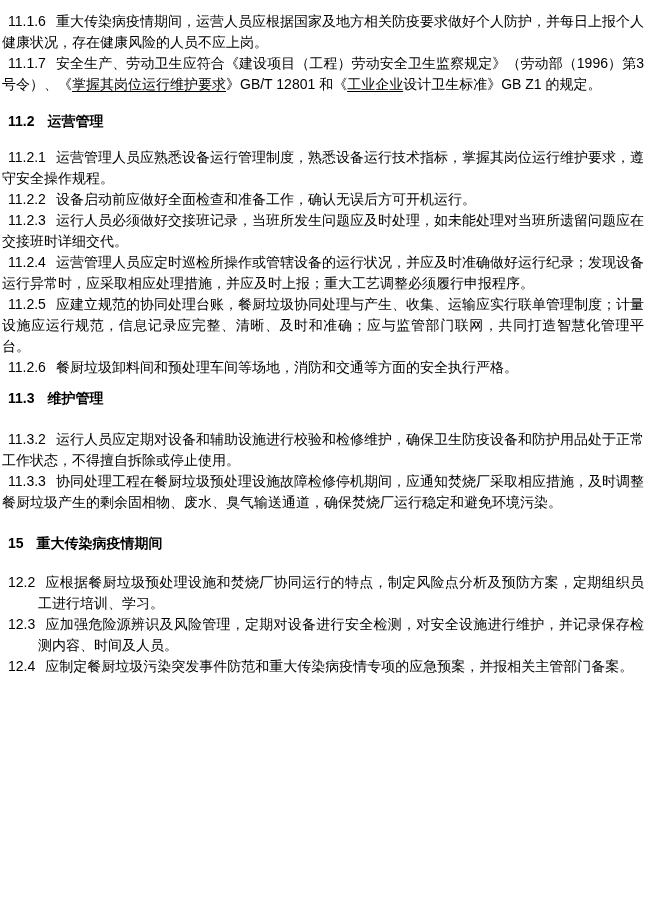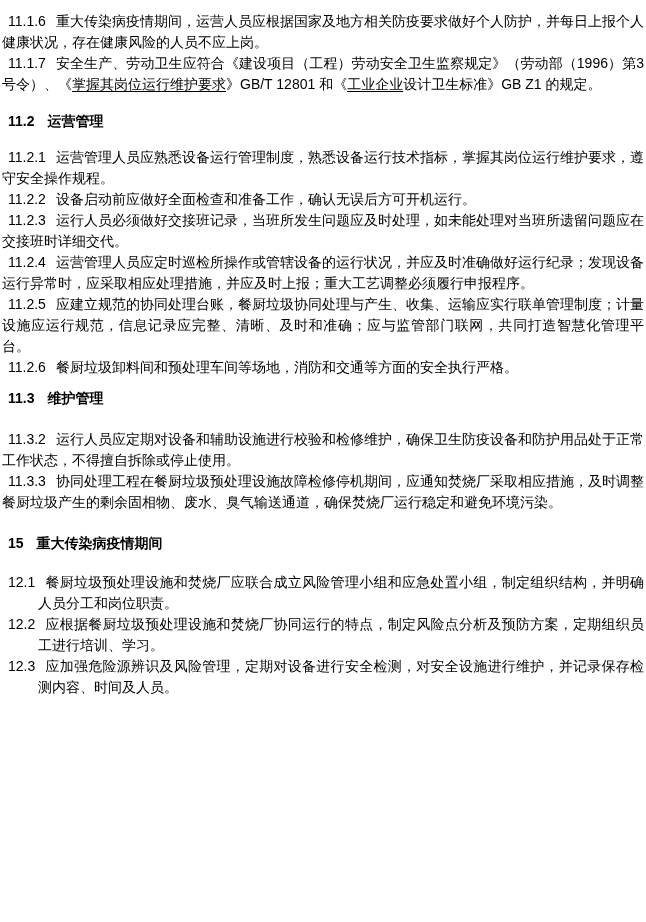--- a/index.html
+++ b/index.html
@@ -57,20 +57,20 @@
   <p class="clause heading h-sub2"><span class="num">11.3</span><span>维护管理</span></p>
 
 
   <p class="clause"><span class="num">11.3.2</span><span>运行人员应定期对设备和辅助设施进行校验和检修维护，确保卫生防疫设备和防护用品处于正常工作状态，不得擅自拆除或停止使用。</span></p>
 
   <p class="clause"><span class="num">11.3.3</span><span>协同处理工程在餐厨垃圾预处理设施故障检修停机期间，应通知焚烧厂采取相应措施，及时调整餐厨垃圾产生的剩余固相物、废水、臭气输送通道，确保焚烧厂运行稳定和避免环境污染。</span></p>
 
 
   <p class="clause heading h-chap"><span class="num">15</span><span>重大传染病疫情期间</span></p>
 
-  <p class="clause hang"><span class="num">12.1</span><span>餐厨垃圾预处理设施和焚烧厂应联合成立风险管理小组和应急处置小组，制定组织结构，并明确人员分工和岗位职责。</span></p>
 
   <p class="clause hang"><span class="num">12.2</span><span>应根据餐厨垃圾预处理设施和焚烧厂协同运行的特点，制定风险点分析及预防方案，定期组织员工进行培训、学习。</span></p>
 
   <p class="clause hang"><span class="num">12.3</span><span>应加强危险源辨识及风险管理，定期对设备进行安全检测，对安全设施进行维护，并记录保存检测内容、时间及人员。</span></p>
 
+  <p class="clause hang"><span class="num">12.4</span><span>应制定餐厨垃圾污染突发事件防范和重大传染病疫情专项的应急预案，并报相关主管部门备案。</span></p>
 
 </div>
 
 </body></html>

